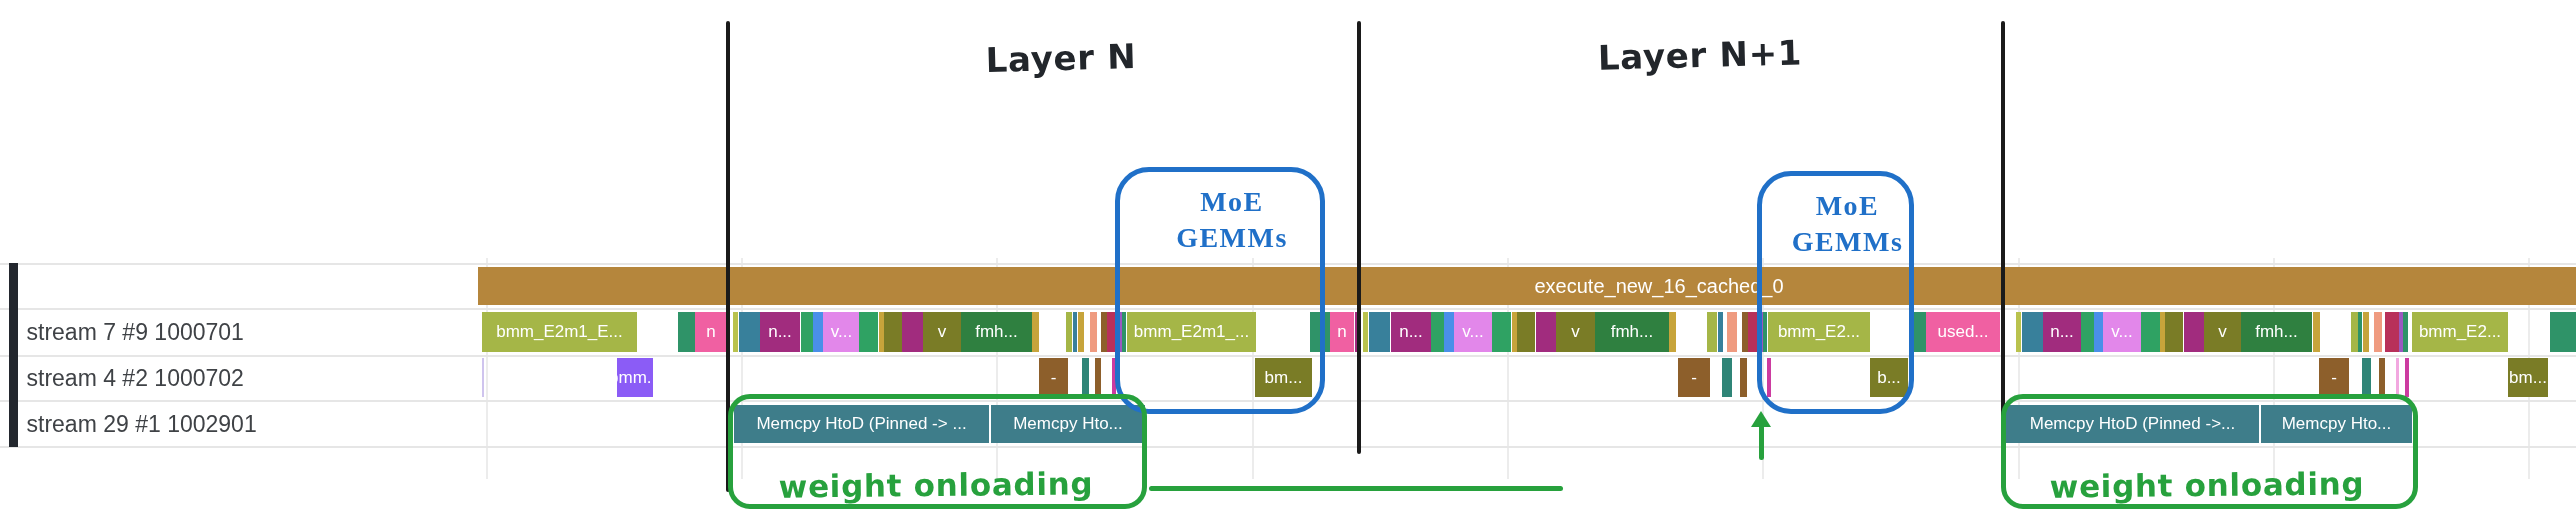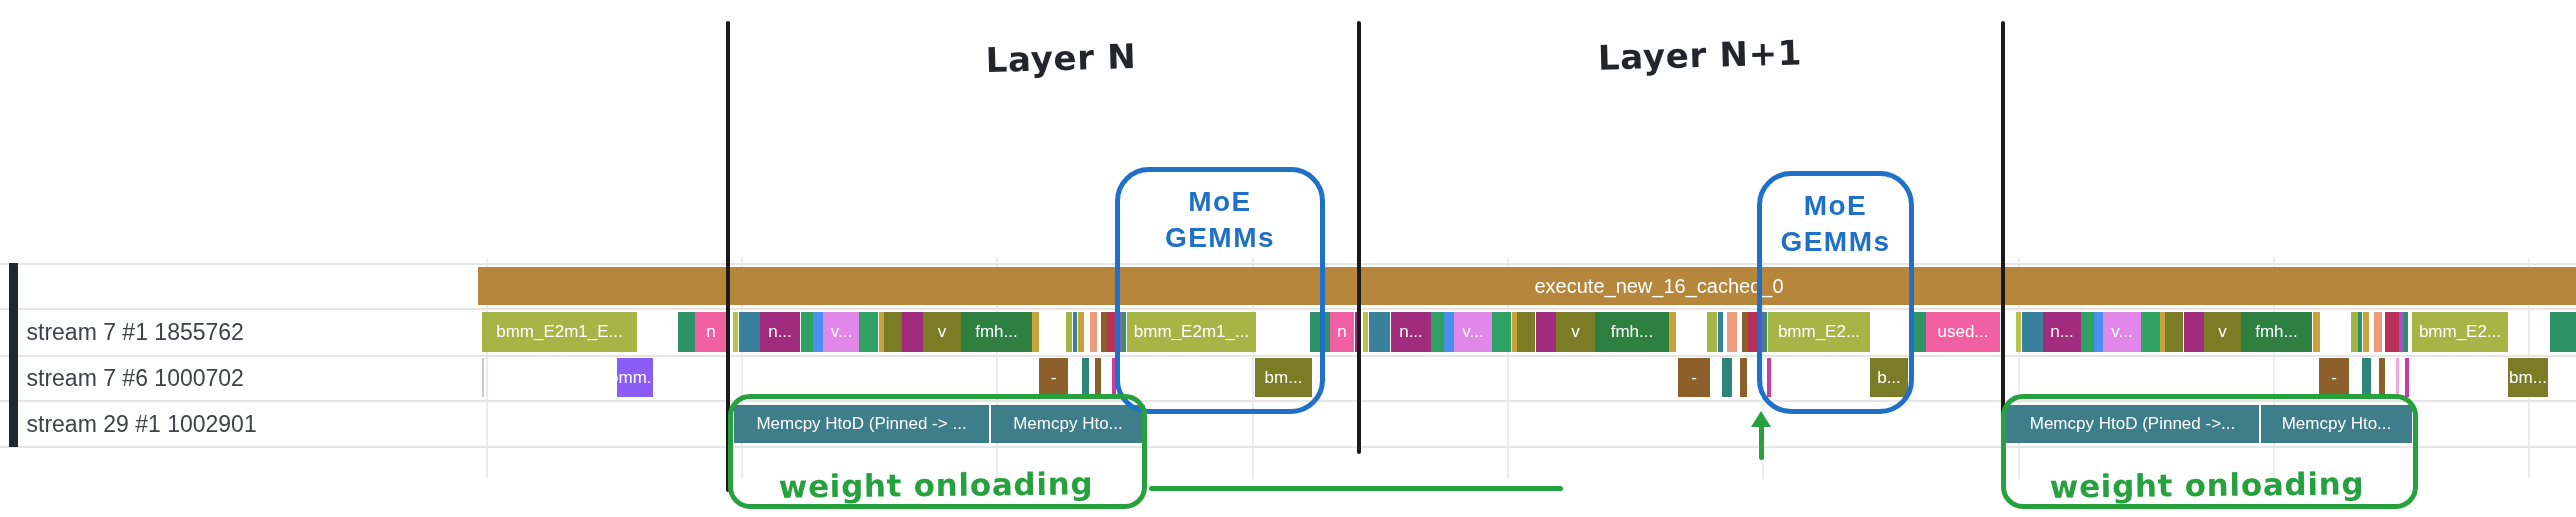--- a/index.html
+++ b/index.html
@@ -14,21 +14,21 @@
   
   .seg{position:absolute;display:flex;align-items:center;justify-content:center;overflow:hidden;z-index:3;}
   .seglabel{color:#ffffff;font-size:17px;white-space:nowrap;}
   .seglabel.abs{position:absolute;transform:translateX(-50%);font-size:20px;}
   
   .boundary-line{position:absolute;width:4.4px;background:#1a1a1a;border-radius:2.2px;z-index:4;}
   .handwriting{font-family:"DejaVu Sans",sans-serif;font-weight:700;z-index:6;position:absolute;}
   .layer-label{font-size:34px;color:#22262b;transform:translateX(-50%) rotate(-1.5deg);letter-spacing:0.7px;white-space:nowrap;}
   .moe-box{position:absolute;border:5.2px solid #2070c8;border-radius:34px;background:transparent;z-index:5;}
   .moe-text{width:100%;text-align:center;color:#2070c8;font-size:28px;line-height:1.3;letter-spacing:1.5px;
-            font-family:Liberation Sans, sans-serif;font-weight:700;margin-top:11.8px;}
+            font-family:Liberation Serif, serif;font-weight:700;margin-top:11.8px;margin-left:12px;}
   .green-box{position:absolute;border:5.2px solid #27a13d;border-radius:22px;background:transparent;z-index:5;}
   .green-text{color:#27a13d;font-size:31px;letter-spacing:0.7px;white-space:nowrap;transform:translateX(-50%) rotate(-0.6deg);}
   .connector{position:absolute;height:5.2px;background:#27a13d;border-radius:2.9px;z-index:5;}
   .arrow-shaft{position:absolute;width:5.2px;background:#27a13d;border-radius:2.2px;z-index:5;}
   .arrow-head{position:absolute;width:0;height:0;border-left:10.3px solid transparent;
               border-right:10.3px solid transparent;border-bottom:16px solid #27a13d;z-index:5;}
 </style>
 </head>
 <body>
 
@@ -48,24 +48,24 @@
 
   <div class="rowsep" style="top:263px"></div>
   <div class="rowsep" style="top:308px"></div>
   <div class="rowsep" style="top:355px"></div>
   <div class="rowsep" style="top:400px"></div>
   <div class="rowsep" style="top:446px"></div>
 
   <div class="track-group-strip"></div>
 
   <div class="stream-label-row" style="top:309px">
-    <span class="stream-label">stream 7 #1 1855762</span>
+    <span class="stream-label">stream 7 #9 1000701</span>
   </div>
   <div class="stream-label-row" style="top:355px">
-    <span class="stream-label">stream 7 #6 1000702</span>
+    <span class="stream-label">stream 4 #2 1000702</span>
   </div>
   <div class="stream-label-row" style="top:401px">
     <span class="stream-label">stream 29 #1 1002901</span>
   </div>
 
   <div id="tracks">
       <div class="seg" style="left: 478px; top: 267px; width: 2098px; height: 38px; background: rgb(181, 134, 60);">
         <span class="seglabel abs" style="left: 1181px;">execute_new_16_cached_0</span>
       </div>
       <div class="seg" style="left: 482px; top: 312px; width: 155px; height: 40px; background: rgb(165, 182, 71);">

